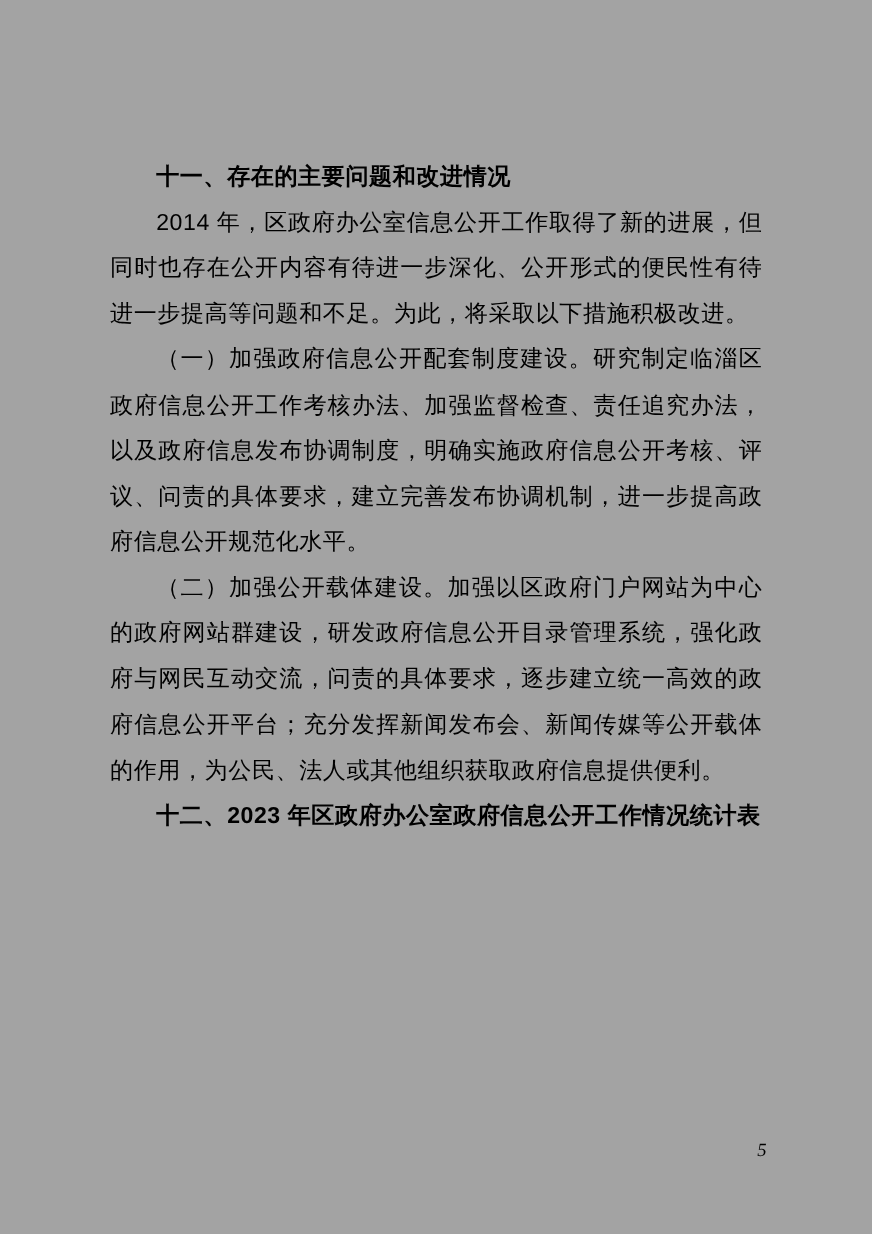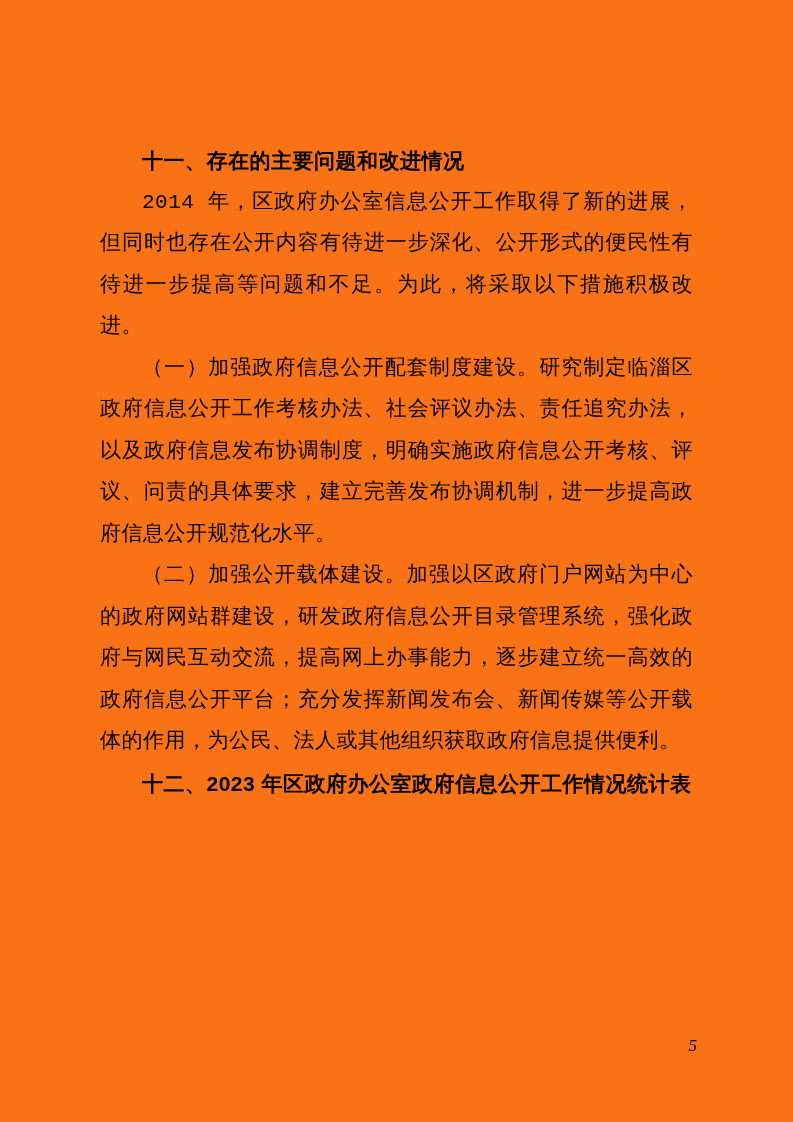--- a/index.html
+++ b/index.html
@@ -4,33 +4,33 @@
 <style>
   html, body {
     margin: 0;
     padding: 0;
     background: #ffffff;
   }
   .page {
     position: relative;
     width: 793px;
     height: 1122px;
-    background: #f97316;
+    background: #a3a3a3;
     overflow: hidden;
     color: #000000;
   }
   .content {
     position: absolute;
     left: 100px;
     top: 140px;
     width: 593px;
   }
   .para {
     margin: 0;
-    font-family: Liberation Mono, monospace;
+    font-family: Liberation Sans, sans-serif;
     font-size: 21px;
     line-height: 41.5px;
     text-align: justify;
     text-justify: inter-ideograph;
     text-indent: 2em;
     letter-spacing: 0.5px;
   }
   .heading {
     margin: 0;
     font-family: "Liberation Sans", "DejaVu Sans", sans-serif;
@@ -51,18 +51,18 @@
     color: #000000;
   }
 </style>
 </head>
 <body>
 
 <div class="page">
   <div class="content">
     <h2 class="heading">十一、存在的主要问题和改进情况</h2>
     <p class="para">2014 年，区政府办公室信息公开工作取得了新的进展，但同时也存在公开内容有待进一步深化、公开形式的便民性有待进一步提高等问题和不足。为此，将采取以下措施积极改进。</p>
-    <p class="para">（一）加强政府信息公开配套制度建设。研究制定临淄区政府信息公开工作考核办法、社会评议办法、责任追究办法，以及政府信息发布协调制度，明确实施政府信息公开考核、评议、问责的具体要求，建立完善发布协调机制，进一步提高政府信息公开规范化水平。</p>
-    <p class="para">（二）加强公开载体建设。加强以区政府门户网站为中心的政府网站群建设，研发政府信息公开目录管理系统，强化政府与网民互动交流，提高网上办事能力，逐步建立统一高效的政府信息公开平台；充分发挥新闻发布会、新闻传媒等公开载体的作用，为公民、法人或其他组织获取政府信息提供便利。</p>
+    <p class="para">（一）加强政府信息公开配套制度建设。研究制定临淄区政府信息公开工作考核办法、加强监督检查、责任追究办法，以及政府信息发布协调制度，明确实施政府信息公开考核、评议、问责的具体要求，建立完善发布协调机制，进一步提高政府信息公开规范化水平。</p>
+    <p class="para">（二）加强公开载体建设。加强以区政府门户网站为中心的政府网站群建设，研发政府信息公开目录管理系统，强化政府与网民互动交流，问责的具体要求，逐步建立统一高效的政府信息公开平台；充分发挥新闻发布会、新闻传媒等公开载体的作用，为公民、法人或其他组织获取政府信息提供便利。</p>
     <h2 class="heading">十二、2023 年区政府办公室政府信息公开工作情况统计表</h2>
   </div>
   <div class="page-number">5</div>
 </div>
 
 </body></html>

